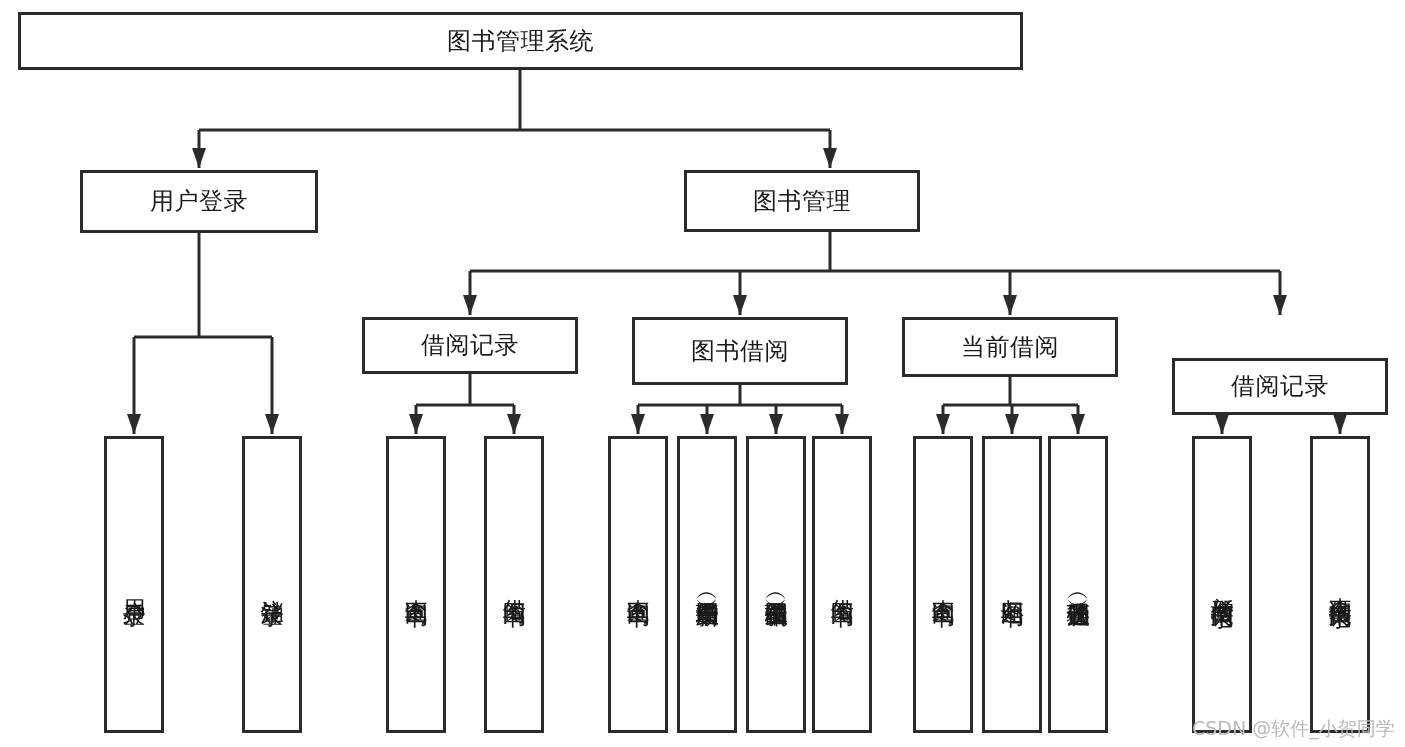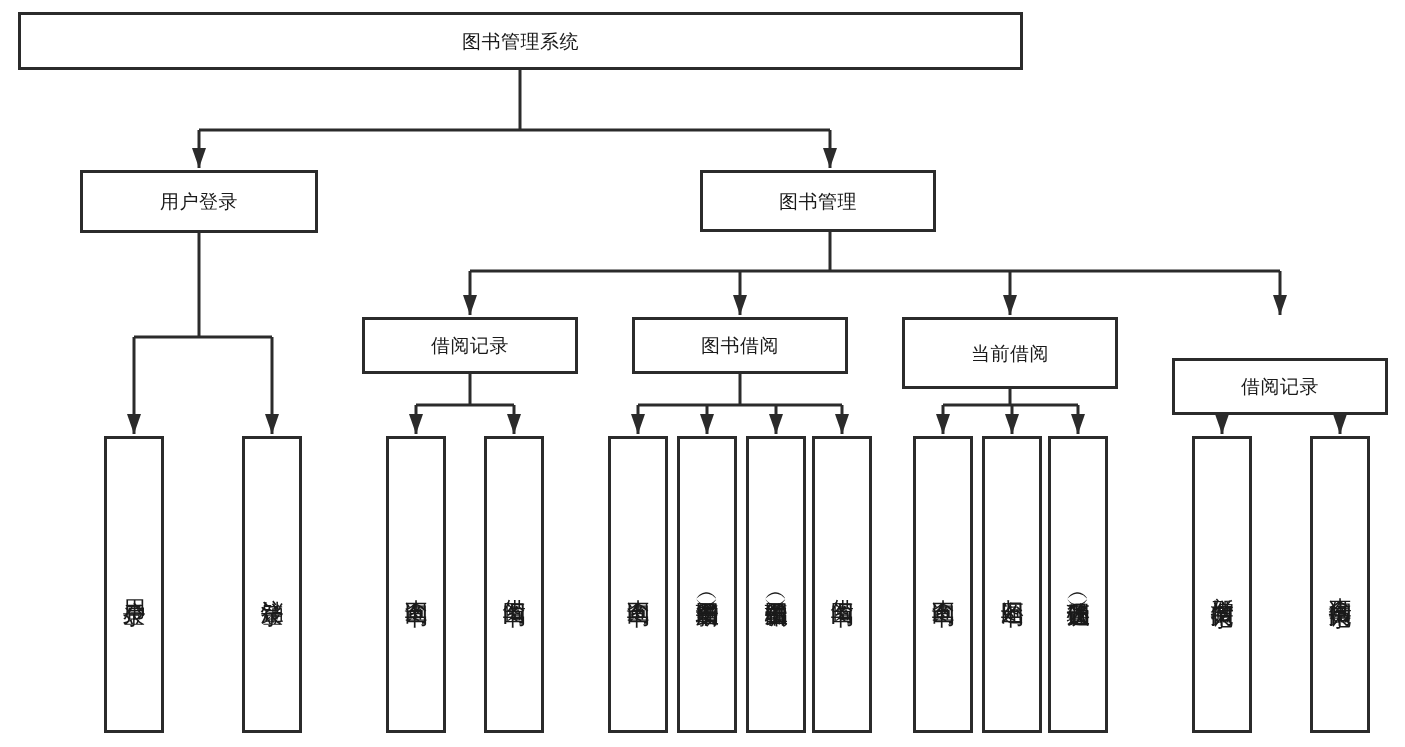--- a/index.html
+++ b/index.html
@@ -31,21 +31,21 @@
     background: #ffffff;
     display: flex;
     align-items: center;
     justify-content: center;
     overflow: hidden;
   }
   .node-box.root {
     border-width: 3px;
   }
   .node-label-h {
-    font-size: 19px;
+    font-size: 24px;
     color: #1a1a1a;
     line-height: 1.2;
     white-space: nowrap;
     letter-spacing: 0.5px;
   }
   .node-label-v {
     font-size: 23px;
     color: #1a1a1a;
     writing-mode: vertical-rl;
     text-orientation: upright;
@@ -127,30 +127,30 @@
       </g>
   </svg>
 
   <div id="boxes-layer">
       <div class="node-box root" style="left: 18px; top: 12px; width: 1005px; height: 58px;">
         <span class="node-label-h">图书管理系统</span>
       </div>
       <div class="node-box" style="left: 80px; top: 170px; width: 238px; height: 63px;">
         <span class="node-label-h">用户登录</span>
       </div>
-      <div class="node-box" style="left: 700px; top: 170px; width: 236px; height: 62px;">
+      <div class="node-box" style="left: 684px; top: 170px; width: 236px; height: 62px;">
         <span class="node-label-h">图书管理</span>
       </div>
       <div class="node-box" style="left: 362px; top: 317px; width: 216px; height: 57px;">
         <span class="node-label-h">借阅记录</span>
       </div>
-      <div class="node-box" style="left: 632px; top: 317px; width: 216px; height: 57px;">
+      <div class="node-box" style="left: 632px; top: 317px; width: 216px; height: 68px;">
         <span class="node-label-h">图书借阅</span>
       </div>
-      <div class="node-box" style="left: 902px; top: 317px; width: 216px; height: 72px;">
+      <div class="node-box" style="left: 902px; top: 317px; width: 216px; height: 60px;">
         <span class="node-label-h">当前借阅</span>
       </div>
       <div class="node-box" style="left: 1172px; top: 317px; width: 216px; height: 57px; margin-top: 41px;">
         <span class="node-label-h">借阅记录</span>
       </div>
       <div class="node-box" style="left: 104px; top: 436px; width: 60px; height: 297px;">
         <span class="node-label-v">用户登录</span>
       </div>
       <div class="node-box" style="left: 242px; top: 436px; width: 60px; height: 297px;">
         <span class="node-label-v">注销登录</span>
@@ -183,14 +183,15 @@
         <span class="node-label-v tight">确认归还（管理员）</span>
       </div>
       <div class="node-box" style="left: 1192px; top: 436px; width: 60px; height: 297px;">
         <span class="node-label-v">新增借阅记录</span>
       </div>
       <div class="node-box" style="left: 1310px; top: 436px; width: 60px; height: 297px;">
         <span class="node-label-v">查询借阅记录</span>
       </div>
     </div>
 
+  <div class="watermark" style="left: 1192px; top: 716px;">CSDN @软件_小贺同学</div>
 
 </div>
 
 </body></html>

